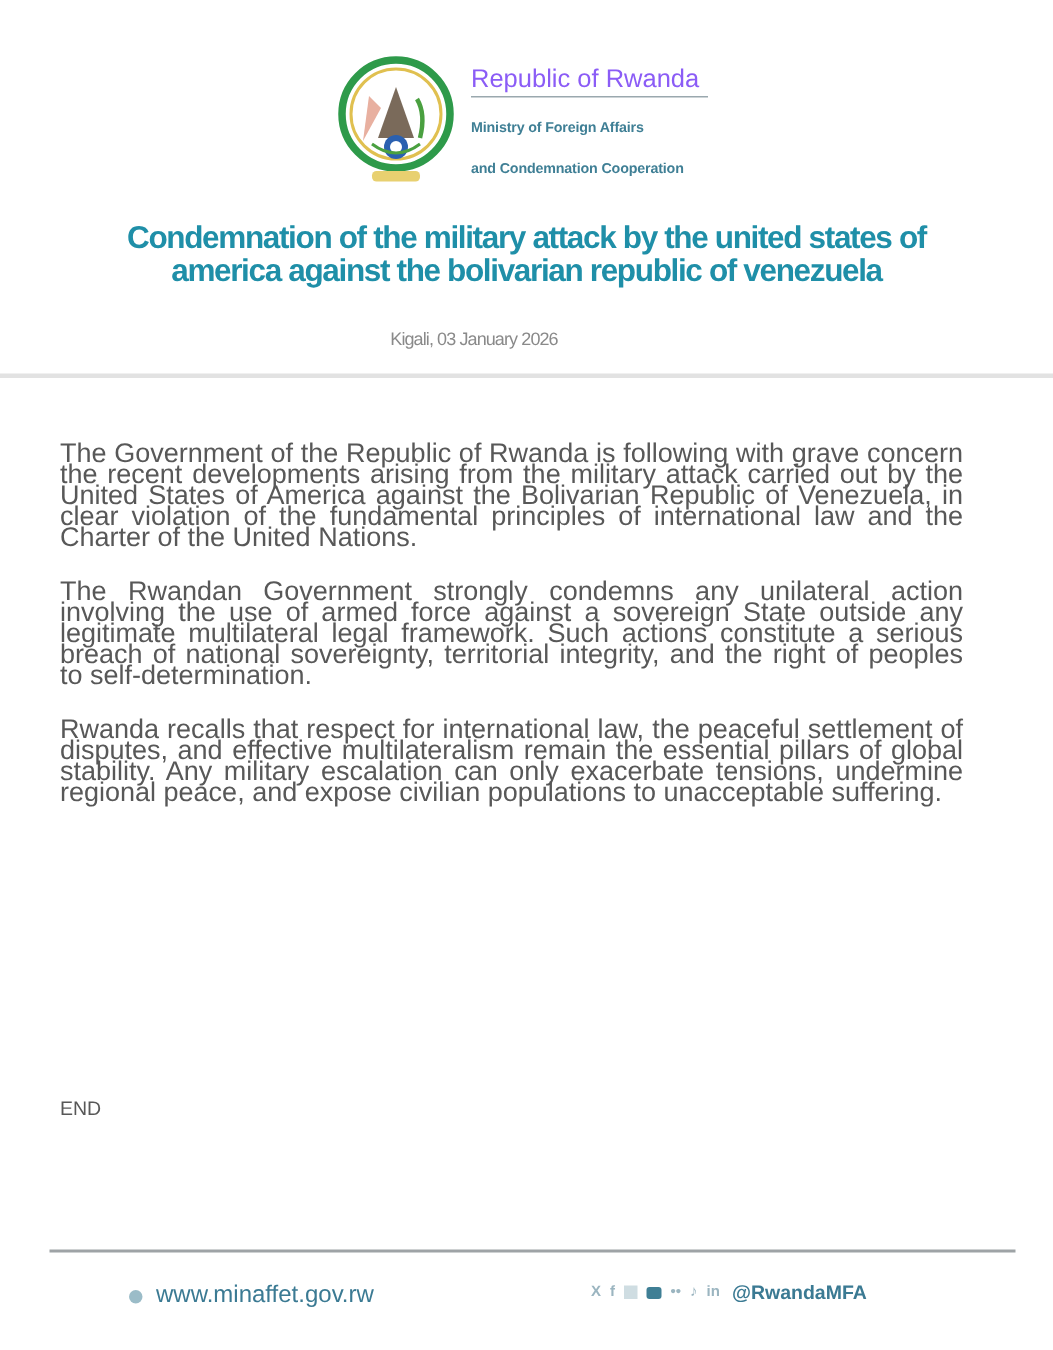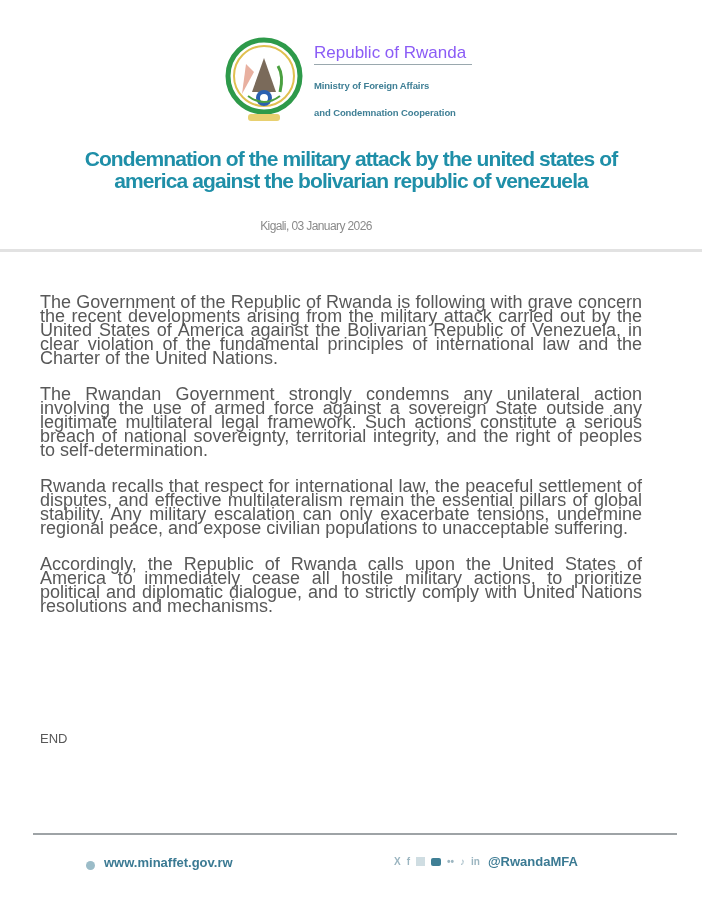--- a/index.html
+++ b/index.html
@@ -10,21 +10,21 @@
     .org { margin-left: 10px; }
     .org-name { color: #8b5cf6; font-size: 17px; line-height: 20px; padding-bottom: 1px; border-bottom: 1px solid #9aa8ae; width: 158px; }
     .ministry { color: #3f7f95; font-size: 9.5px; font-weight: bold; line-height: 12px; margin-top: 15px; letter-spacing: -0.1px; }
     .title { position: absolute; top: 148px; left: 60px; width: 582px; text-align: center; color: #1f8fa8; font-weight: bold; font-size: 21px; line-height: 22px; letter-spacing: -0.9px; }
     .date { position: absolute; top: 219px; left: 0; width: 632px; text-align: center; color: #8a8a8a; font-size: 12px; letter-spacing: -0.6px; }
     .divider-top { position: absolute; top: 249px; left: 0; width: 702px; height: 3px; background: #e2e2e2; }
     .body { position: absolute; top: 276px; left: 40px; width: 602px; color: #585858; font-size: 18px; line-height: 14px; margin-top: 19px; }
     .body p { margin: 0 0 22px 0; text-align: justify; }
     .end { position: absolute; top: 731px; left: 40px; color: #585858; font-size: 13px; }
     .divider-bottom { position: absolute; top: 833px; left: 33px; width: 644px; height: 2px; background: #9ea3a6; }
-    .footer-left { position: absolute; top: 855px; left: 86px; display: flex; align-items: flex-end; color: #3b7a93; font-size: 13px; font-weight: bold; }
+    .footer-left { position: absolute; top: 855px; left: 86px; display: flex; align-items: center; color: #3b7a93; font-size: 16px; font-weight: normal; }
     .globe { width: 9px; height: 9px; border-radius: 50%; background: #9bbcc8; margin-right: 9px; }
     .footer-right { position: absolute; top: 854px; left: 394px; display: flex; align-items: center; color: #3b7a93; font-size: 13px; font-weight: bold; }
     .social { display: inline-block; margin-right: 6px; color: #9bb5c0; font-size: 10px; font-weight: bold; }
     .social.box { width: 9px; height: 9px; background: #cfdde2; }
     .social.yt { width: 10px; height: 8px; background: #3f7f95; border-radius: 2px; }
     .handle { margin-left: 2px; }
   </style>
 </head>
 <body>
 
@@ -50,21 +50,20 @@
 </div>
 
 <div class="title">Condemnation of the military attack by the united states of america against the bolivarian republic of venezuela</div>
 <div class="date">Kigali, 03 January 2026</div>
 <div class="divider-top"></div>
 
 <div class="body">
   <p>The Government of the Republic of Rwanda is following with grave concern the recent developments arising from the military attack carried out by the United States of America against the Bolivarian Republic of Venezuela, in clear violation of the fundamental principles of international law and the Charter of the United Nations.</p>
   <p>The Rwandan Government strongly condemns any unilateral action involving the use of armed force against a sovereign State outside any legitimate multilateral legal framework. Such actions constitute a serious breach of national sovereignty, territorial integrity, and the right of peoples to self-determination.</p>
   <p>Rwanda recalls that respect for international law, the peaceful settlement of disputes, and effective multilateralism remain the essential pillars of global stability. Any military escalation can only exacerbate tensions, undermine regional peace, and expose civilian populations to unacceptable suffering.</p>
-  <p>Accordingly, the Republic of Rwanda calls upon the United States of America to immediately cease all hostile military actions, to prioritize political and diplomatic dialogue, and to strictly comply with United Nations resolutions and mechanisms.</p>
 </div>
 
 <div class="end">END</div>
 
 <div class="divider-bottom"></div>
 
 <div class="footer-left">
   <span class="globe"></span>
   <span>www.minaffet.gov.rw</span>
 </div>

